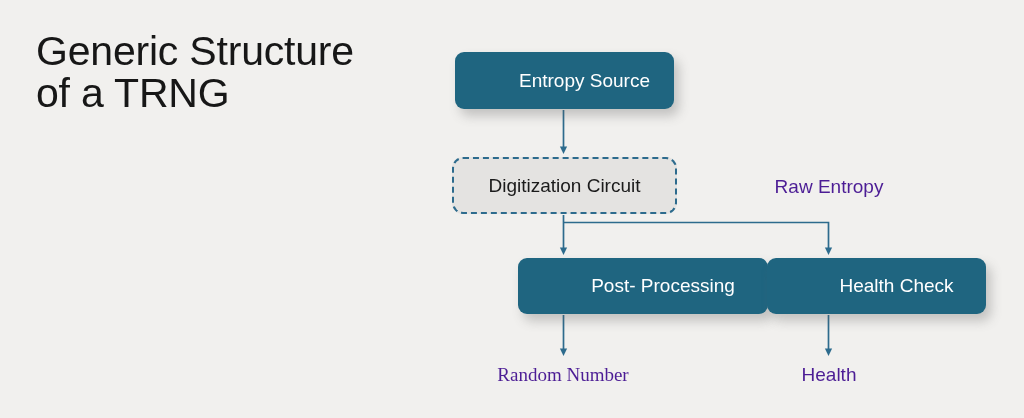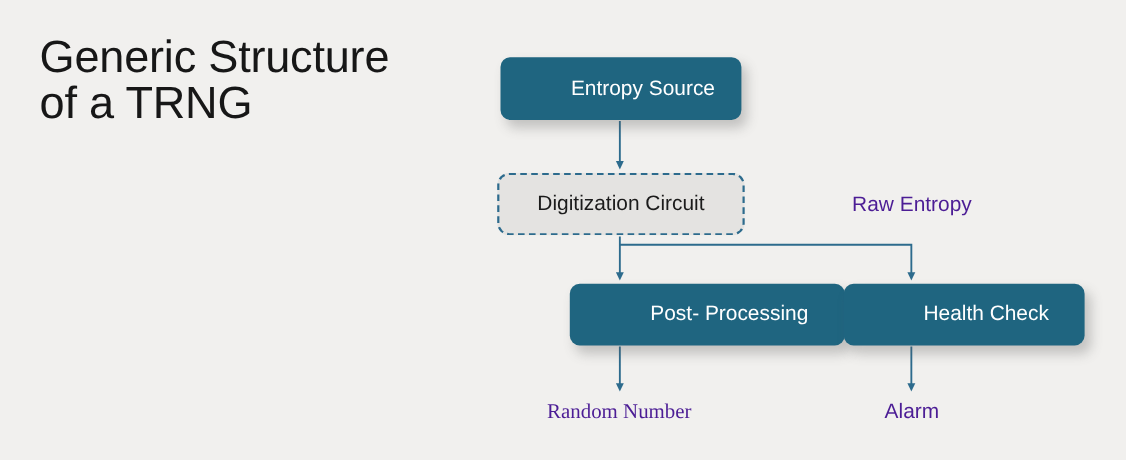--- a/index.html
+++ b/index.html
@@ -167,15 +167,15 @@
   </div>
 
   <div id="node-health-check" class="node solid">
     <span class="node-label">Health Check</span>
   </div>
 
   <div id="label-raw-entropy" class="free-label">Raw Entropy</div>
 
   <div id="label-random-number" class="free-label">Random Number</div>
 
-  <div id="label-alarm" class="free-label">Alarm</div>
+  <div id="label-alarm" class="free-label">Health</div>
 
 </div>
 
 </body></html>

